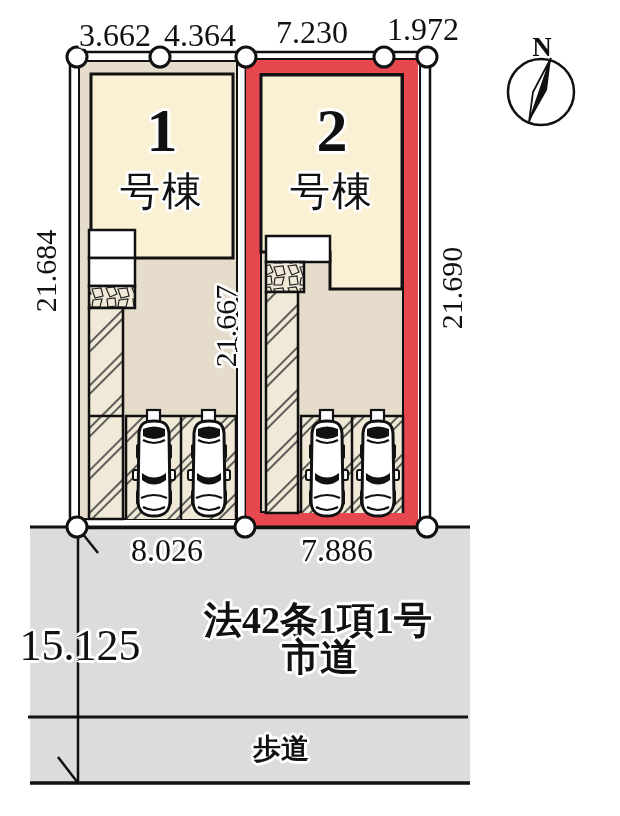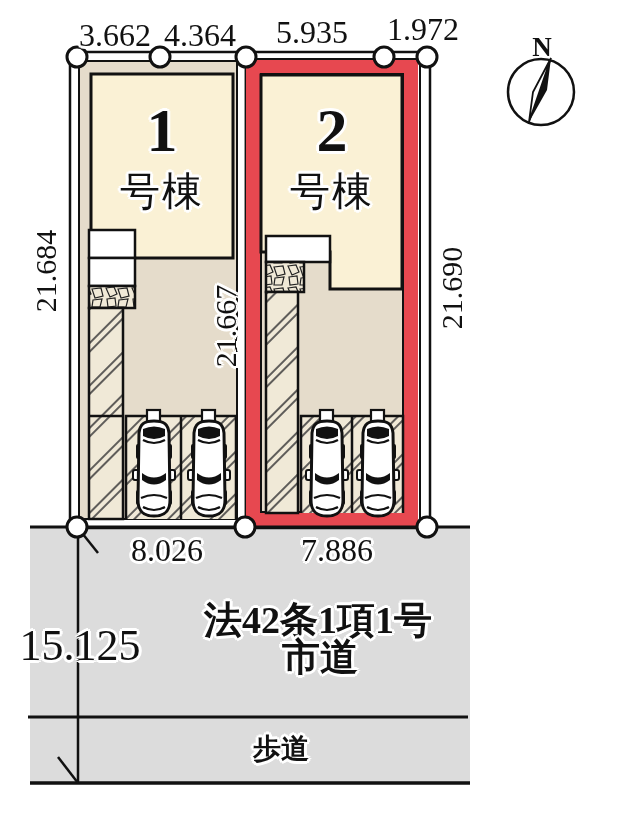--- a/index.html
+++ b/index.html
@@ -128,21 +128,21 @@
 
     <g>
       <circle cx="541" cy="92" r="33" class="f-white s-line" stroke-width="2.5"></circle>
       <polygon points="551,58 533,92 529,122" class="f-white s-line" stroke-width="1.8"></polygon>
       <polygon points="551,58 547,90 529,122" class="f-line"></polygon>
     </g>
   </svg>
 
   <div class="lbl dim-num" style="left:115px;top:35px;">3.662</div>
   <div class="lbl dim-num" style="left:200px;top:35px;">4.364</div>
-  <div class="lbl dim-num" style="left:312px;top:32px;">5.935</div>
+  <div class="lbl dim-num" style="left:312px;top:32px;">7.230</div>
   <div class="lbl dim-num" style="left:423px;top:29px;">1.972</div>
 
   <div class="lbl dim-rot rot" style="left:46px;top:271px;">21.684</div>
   <div class="lbl dim-rot rot" style="left:226px;top:326px;">21.667</div>
   <div class="lbl dim-rot rot" style="left:452px;top:288px;">21.690</div>
 
   <div class="lbl dim-num" style="left:167px;top:550px;text-align:right;">8.026</div>
   <div class="lbl dim-num" style="left:337px;top:550px;">7.886</div>
 
   <div class="lbl dim-big" style="left:80px;top:646px;">15.125</div>

